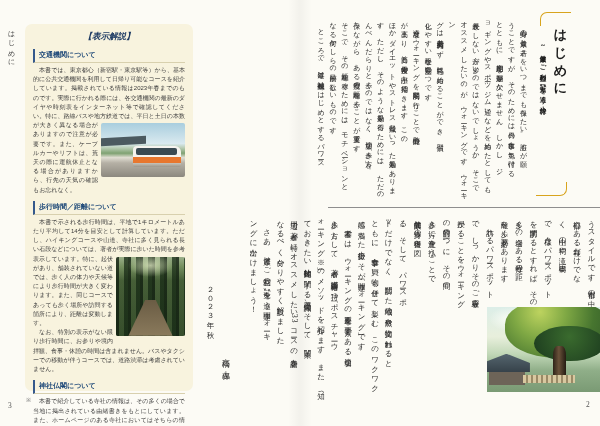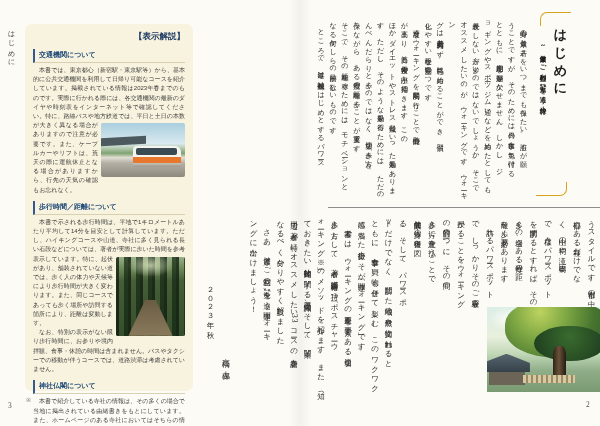--- a/index.html
+++ b/index.html
@@ -15,21 +15,21 @@
   .runhead{position:absolute;left:6px;top:26px;writing-mode:vertical-rl;
     font-size:7px;letter-spacing:1.5px;color:#4a4a4a;
     font-family:"Liberation Sans","DejaVu Sans",sans-serif;}
   .pagenum{position:absolute;font-size:7.5px;color:#555;}
   .pagenum.pl{left:8px;top:401px;}
   .pagenum.pr{left:586px;top:400px;}
   .footnote{position:absolute;left:26px;top:396px;font-size:6px;color:#777;}
   .expl-box{position:absolute;left:25px;top:24px;width:168px;height:367px;
     background:#f8f3de;border-radius:7px;box-sizing:border-box;padding:5px 8px 6px 8px;
     font-family:"Liberation Sans","DejaVu Sans",sans-serif;}
-  .expl-title{text-align:right;font-size:8.5px;font-weight:bold;color:#1d3a63;margin:2px 0 5px 0;}
+  .expl-title{text-align:center;font-size:8.5px;font-weight:bold;color:#1d3a63;margin:2px 0 5px 0;font-style:italic;}
   .sec-h{font-size:7px;font-weight:bold;color:#1d4878;
     border-left:2px solid #35598c;border-bottom:1px solid #d8d0ae;
     padding:1px 0 2px 4px;margin:6px 0 3px 0;}
   .sec-b{font-size:6px;line-height:9.2px;color:#3c3c3c;text-align:justify;
     white-space:pre-line;margin:0;}
   .ph{float:right;margin:2px 0 2px 3px;position:relative;overflow:hidden;border-radius:2px;}
   .ph span{position:absolute;}
   .ph-bus{width:84px;height:54px;
     background:linear-gradient(180deg,#a9cede 0%,#d9e9ef 38%,#b9cdb4 46%,#7fa272 56%,#e0ddd2 64%,#b5b0a5 74%,#8c887f 100%);}
   .bp-canopy{left:0;top:26%;width:54%;height:14%;background:#4c5a60;transform:skewY(-3deg);}

